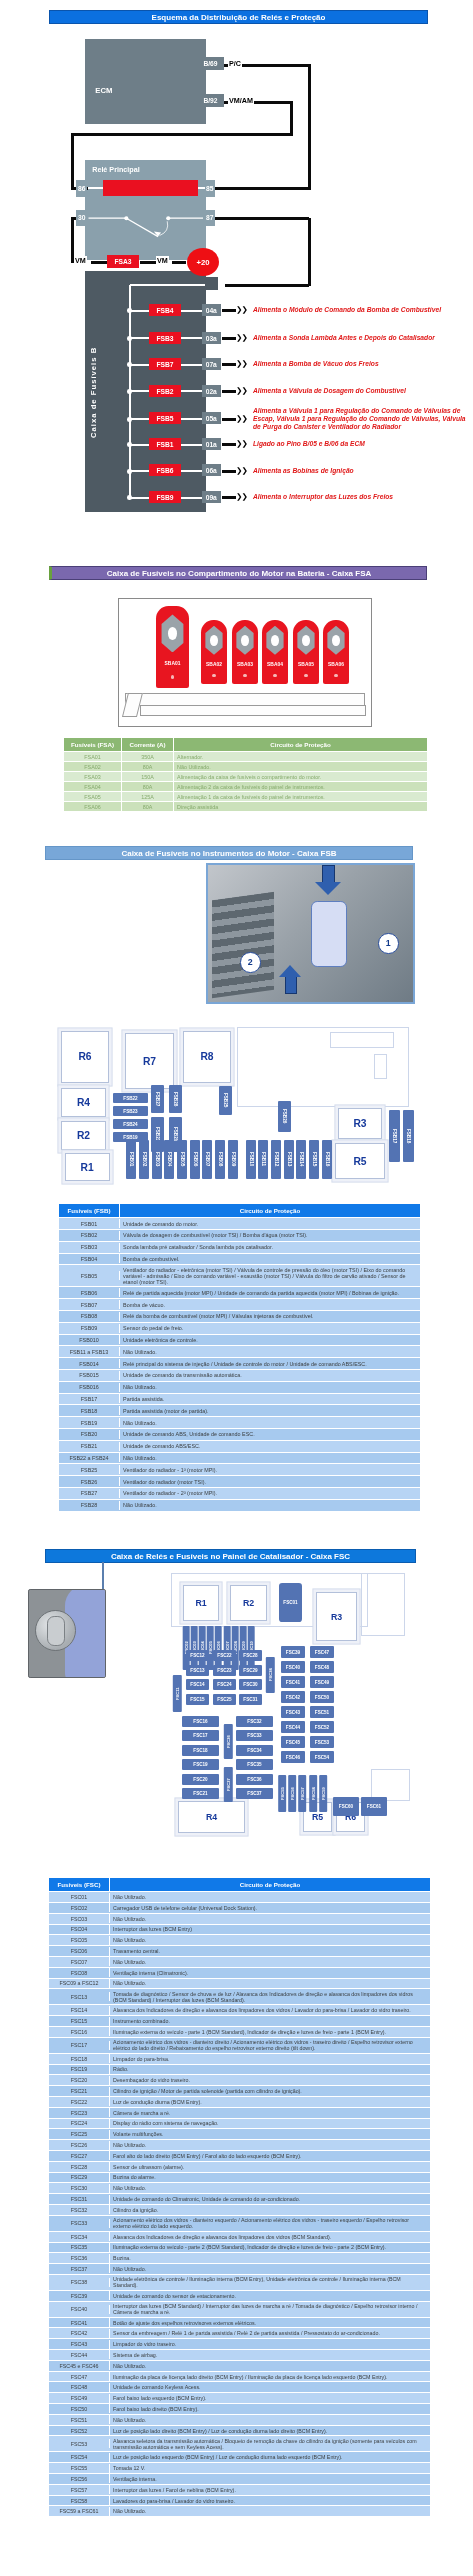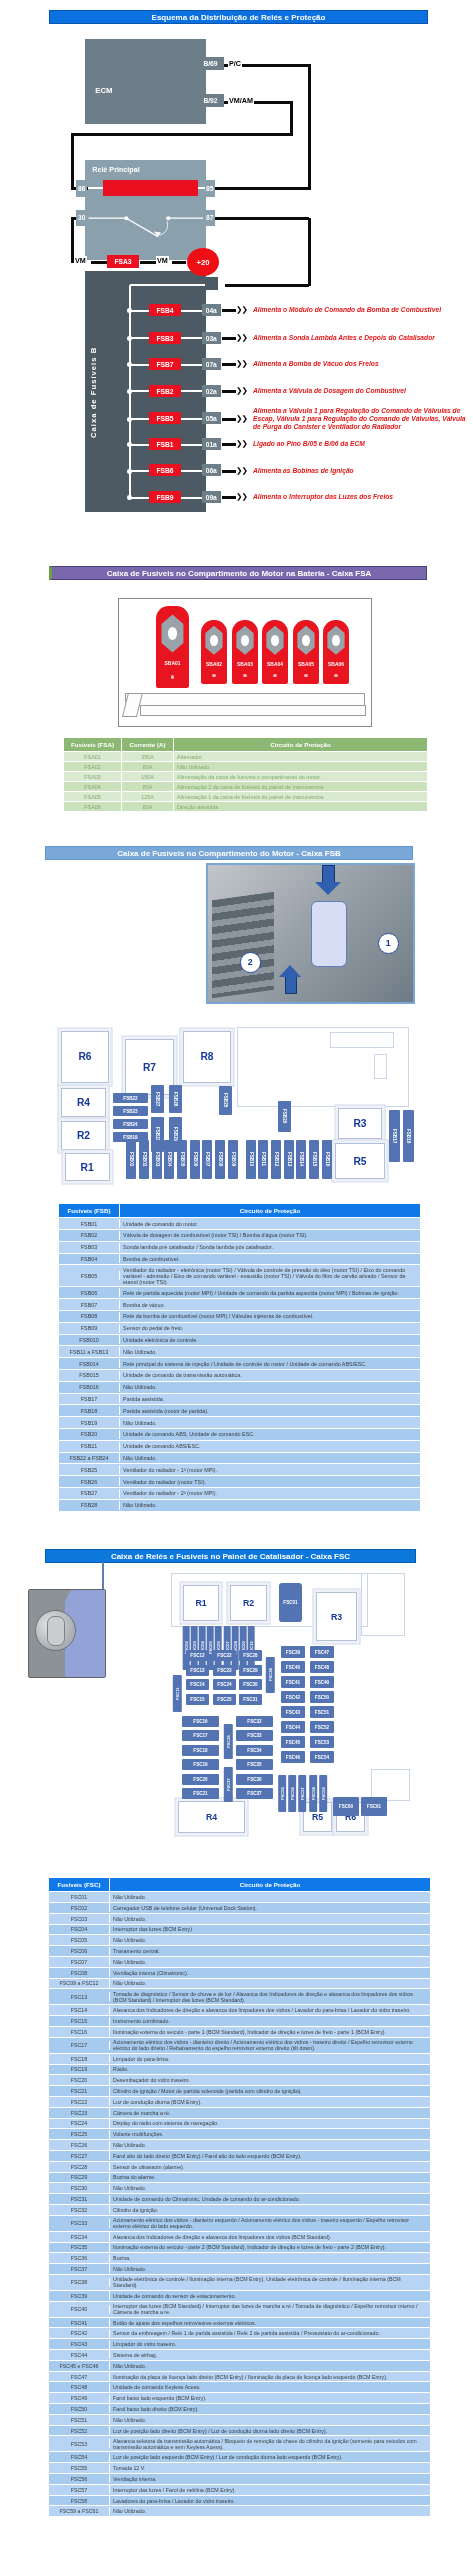--- a/index.html
+++ b/index.html
@@ -291,39 +291,39 @@
         <div class="cell c1">125A</div>
         <div class="cell c2 c-last">Alimentação 1 da caixa de fusíveis do painel de instrumentos.</div>
       </div>
       <div class="row">
         <div class="cell c0">FSA06</div>
         <div class="cell c1">80A</div>
         <div class="cell c2 c-last">Direção assistida</div>
       </div>
     </div>
 
-  <div class="banner fsbb">Caixa de Fusíveis no Compartimento do Motor - Caixa FSB</div>
+  <div class="banner fsbb">Caixa de Fusíveis no Instrumentos do Motor - Caixa FSB</div>
 
   <div class="fsb-photo">
     <div class="slats"></div>
     <div class="cyl"></div>
     <div class="bararrow" style="left:114px;top:0px;width:11.3px;height:17.5px;"></div>
     <div class="tri" style="left:107px;top:16.5px;border-left:13px solid transparent;border-right:13px solid transparent;border-top:13.4px solid #2f5fae;"></div>
     <div class="bararrow" style="left:77px;top:111px;width:10.3px;height:15.5px;"></div>
     <div class="tri" style="left:71px;top:100px;border-left:11.3px solid transparent;border-right:11.3px solid transparent;border-bottom:12.4px solid #2f5fae;"></div>
     <div class="callout" style="left:32px;top:87px;">2</div>
     <div class="callout" style="left:170px;top:68px;">1</div>
   </div>
 
   <div class="map fsbm" id="fsb-map" style="left:44px;top:1023px;width:376px;height:178px;">
       <div class="oline" style="left: 193px; top: 4.1px; width: 170px; height: 78px;"></div>
       <div class="oline" style="left: 286px; top: 9.3px; width: 62px; height: 13.4px;"></div>
       <div class="oline" style="left: 330px; top: 31px; width: 11.3px; height: 23px;"></div>
       <div class="relay" style="left: 17px; top: 7.7px; width: 48px; height: 52px;">R6</div>
-      <div class="relay" style="left: 81px; top: 16px; width: 49px; height: 56px;">R7</div>
+      <div class="relay" style="left: 81px; top: 10px; width: 49px; height: 56px;">R7</div>
       <div class="relay" style="left: 139px; top: 7.7px; width: 48px; height: 52px;">R8</div>
       <div class="relay" style="left: 17px; top: 65px; width: 45px; height: 29px;">R4</div>
       <div class="relay" style="left: 17px; top: 98px; width: 45px; height: 29px;">R2</div>
       <div class="relay" style="left: 20.6px; top: 130px; width: 45px; height: 28px;">R1</div>
       <div class="relay" style="left: 294px; top: 85px; width: 44px; height: 31px;">R3</div>
       <div class="relay" style="left: 291px; top: 120px; width: 50px; height: 36px;">R5</div>
       <div class="mf" style="left: 69px; top: 70px; width: 35px; height: 10.3px;">FSB22</div>
       <div class="mf" style="left: 69px; top: 83px; width: 35px; height: 10.3px;">FSB23</div>
       <div class="mf" style="left: 69px; top: 96px; width: 35px; height: 10.3px;">FSB24</div>
       <div class="mf" style="left: 69px; top: 109px; width: 35px; height: 10.3px;">FSB19</div>

